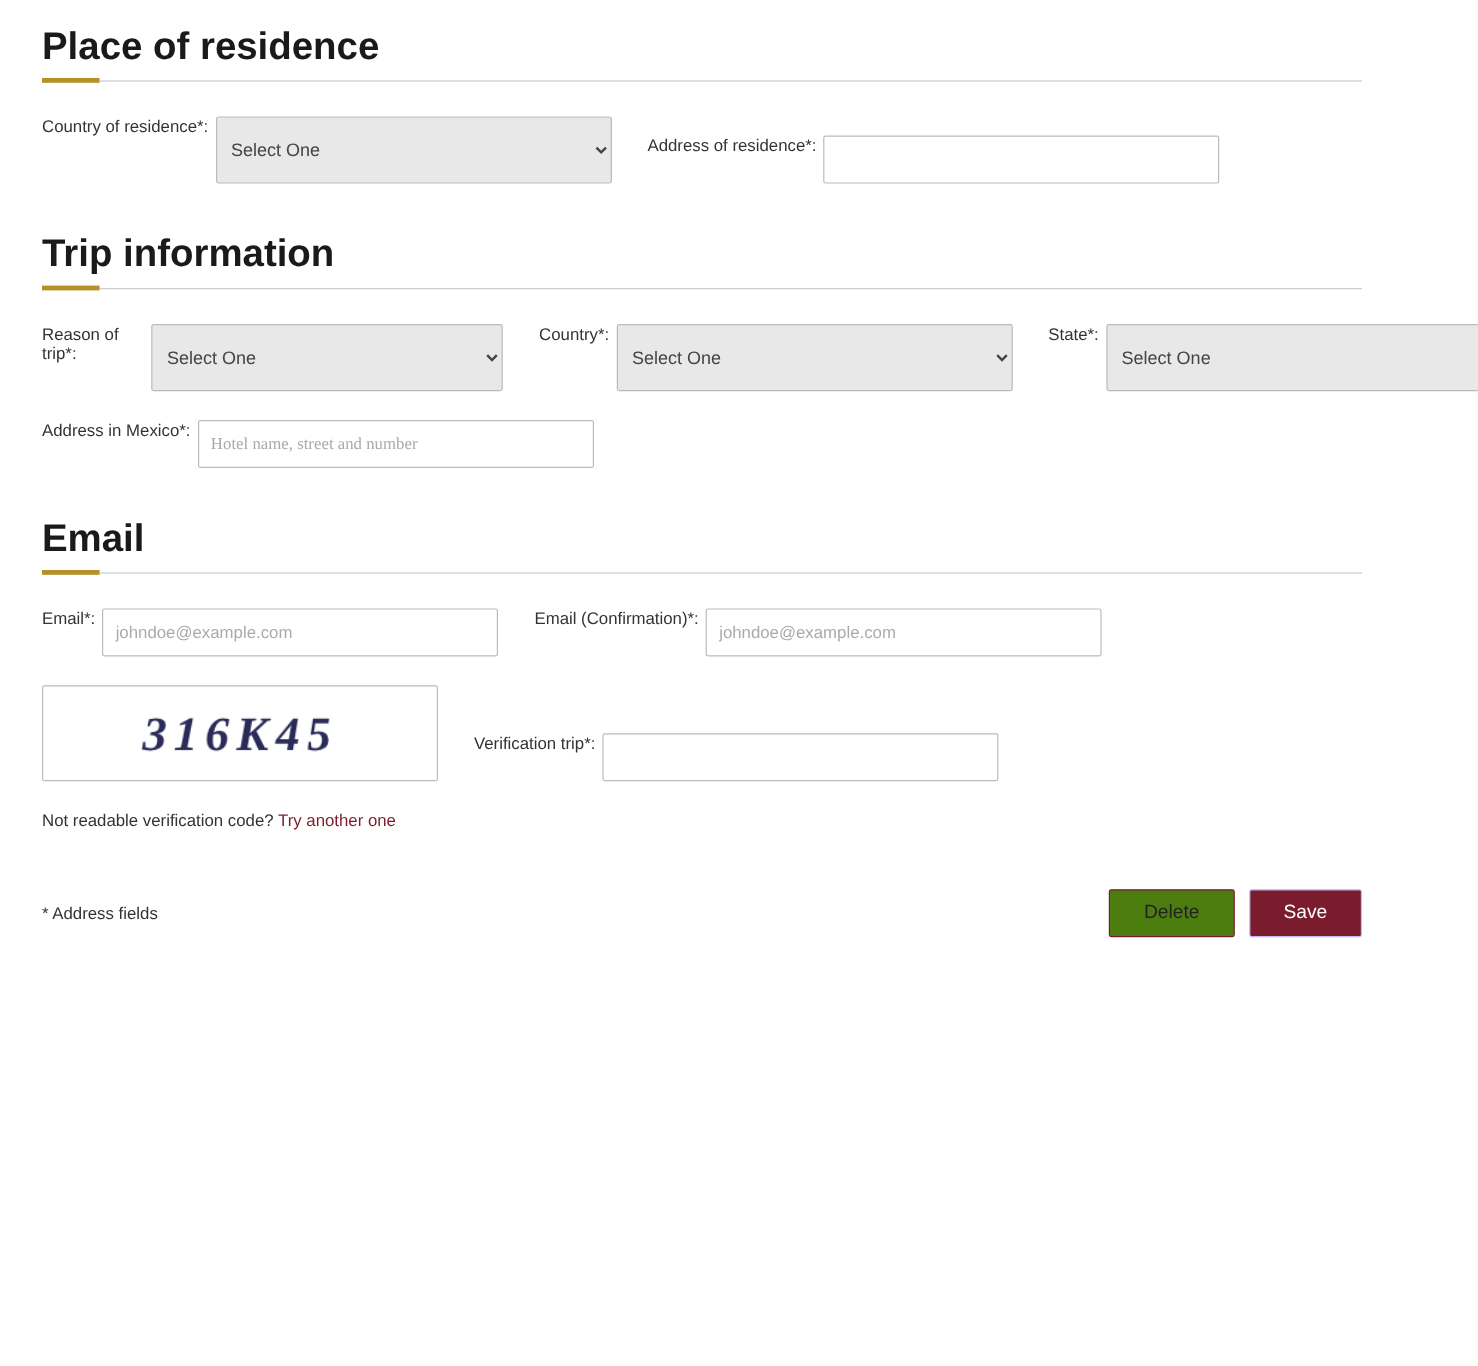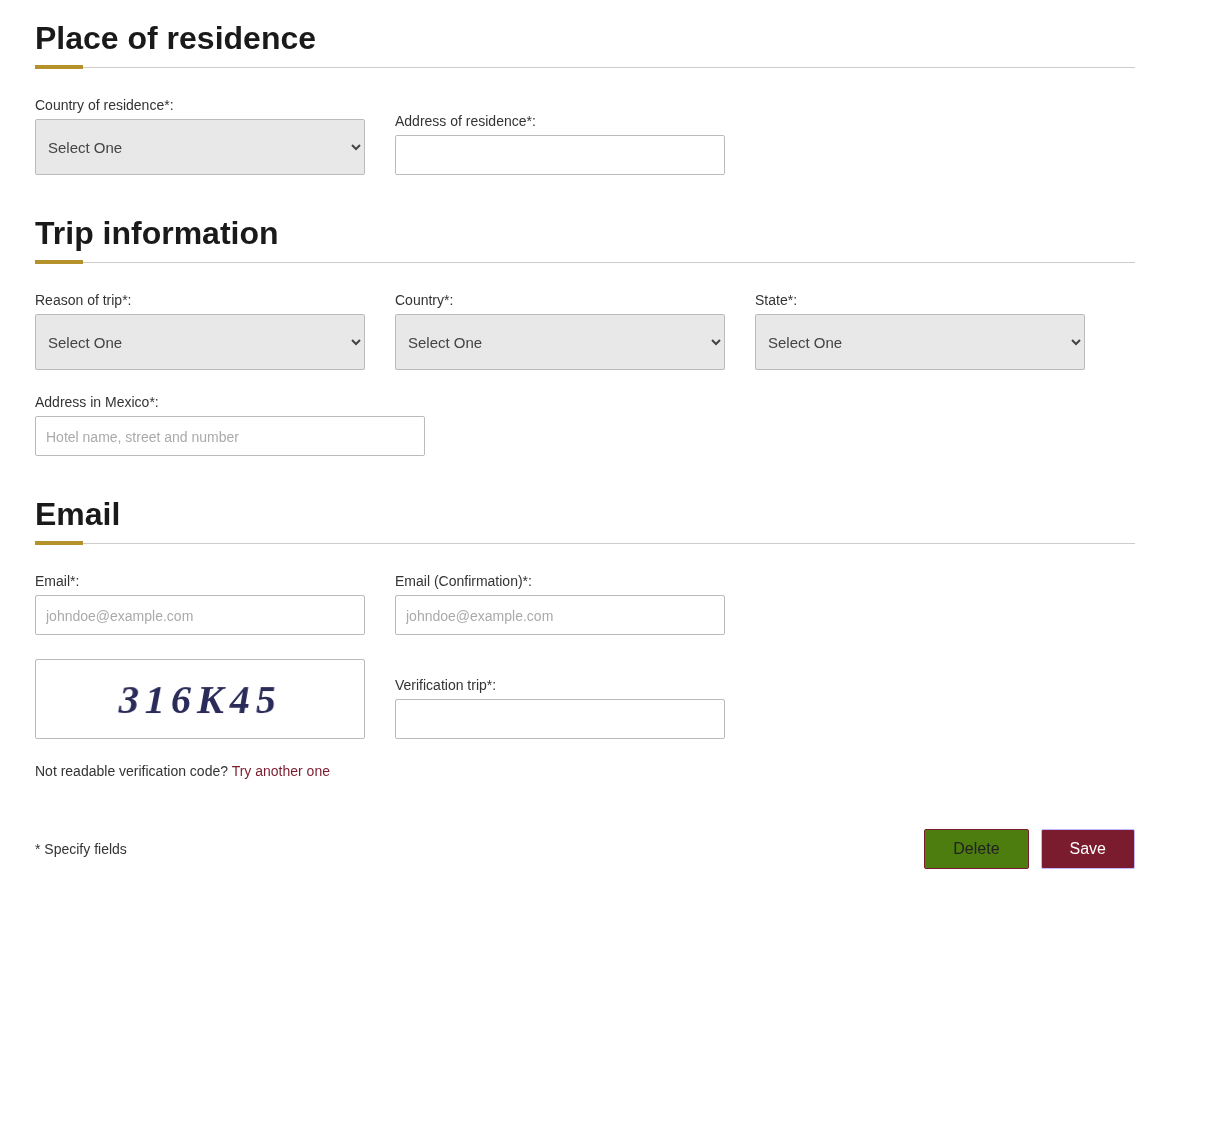--- a/index.html
+++ b/index.html
@@ -53,21 +53,20 @@
 
     .form-row {
       display: flex;
       gap: 30px;
       margin-bottom: 24px;
       align-items: flex-end;
     }
 
     .form-group {
       display: flex;
-      flex-direction: column;
       gap: 6px;
     }
 
     .form-group label {
       font-size: 14px;
       color: #333333;
       font-weight: normal;
     }
 
     .form-group select {
@@ -97,21 +96,21 @@
     .form-group input[type="email"]::placeholder {
       color: #aaaaaa;
       font-size: 14px;
     }
 
     .select-country { width: 330px; }
     .select-reason { width: 330px; }
     .select-specify { width: 330px; }
     .select-state { width: 330px; }
     .input-address { width: 330px; }
-    .input-address-mexico { width: 390px; }
+    .input-address-mexico { width: 330px; font-family: Liberation Serif, serif; }
     .input-email { width: 330px; }
     .input-email-confirm { width: 330px; }
     .input-verification { width: 330px; }
 
     .captcha-box {
       width: 330px;
       height: 80px;
       border: 1px solid #bbbbbb;
       background: #ffffff;
       display: flex;
@@ -278,18 +277,18 @@
     </div>
   </div>
 
   <div class="not-readable">
     <span>Not readable verification code?</span>
     <a href="#">Try another one</a>
   </div>
 </section>
 
 <div class="footer">
-  <span class="required-note">* Specify fields</span>
+  <span class="required-note">* Address fields</span>
   <div class="footer-buttons">
     <button class="btn-delete">Delete</button>
     <button class="btn-save">Save</button>
   </div>
 </div>
 
 </body></html>

